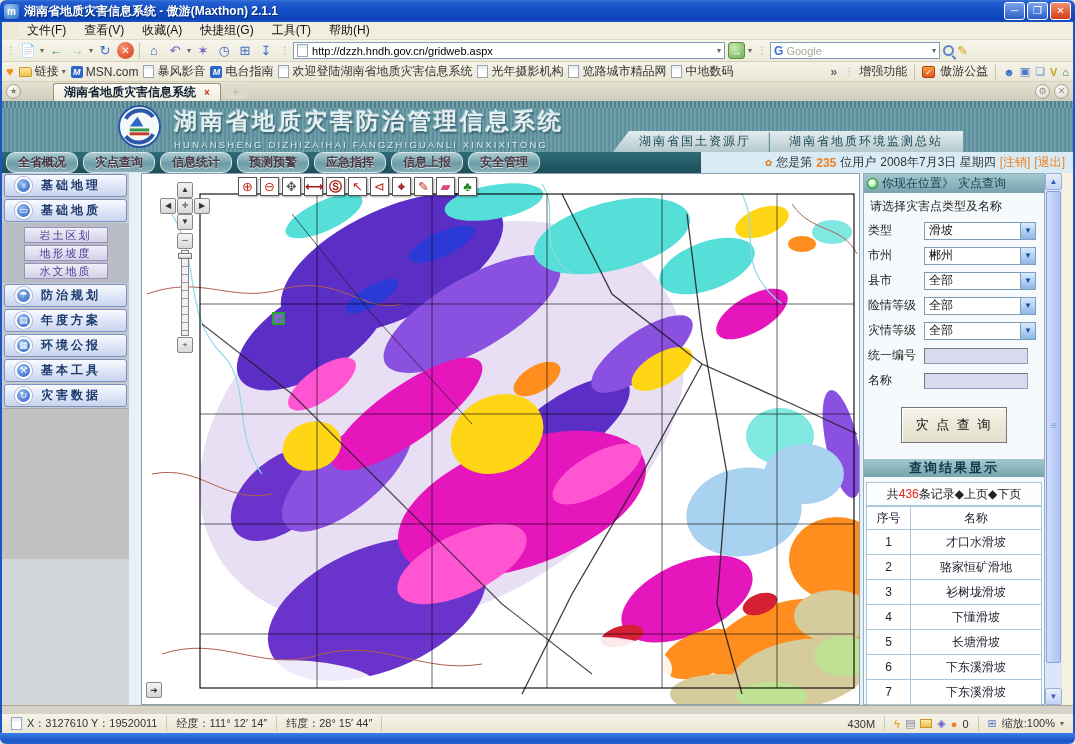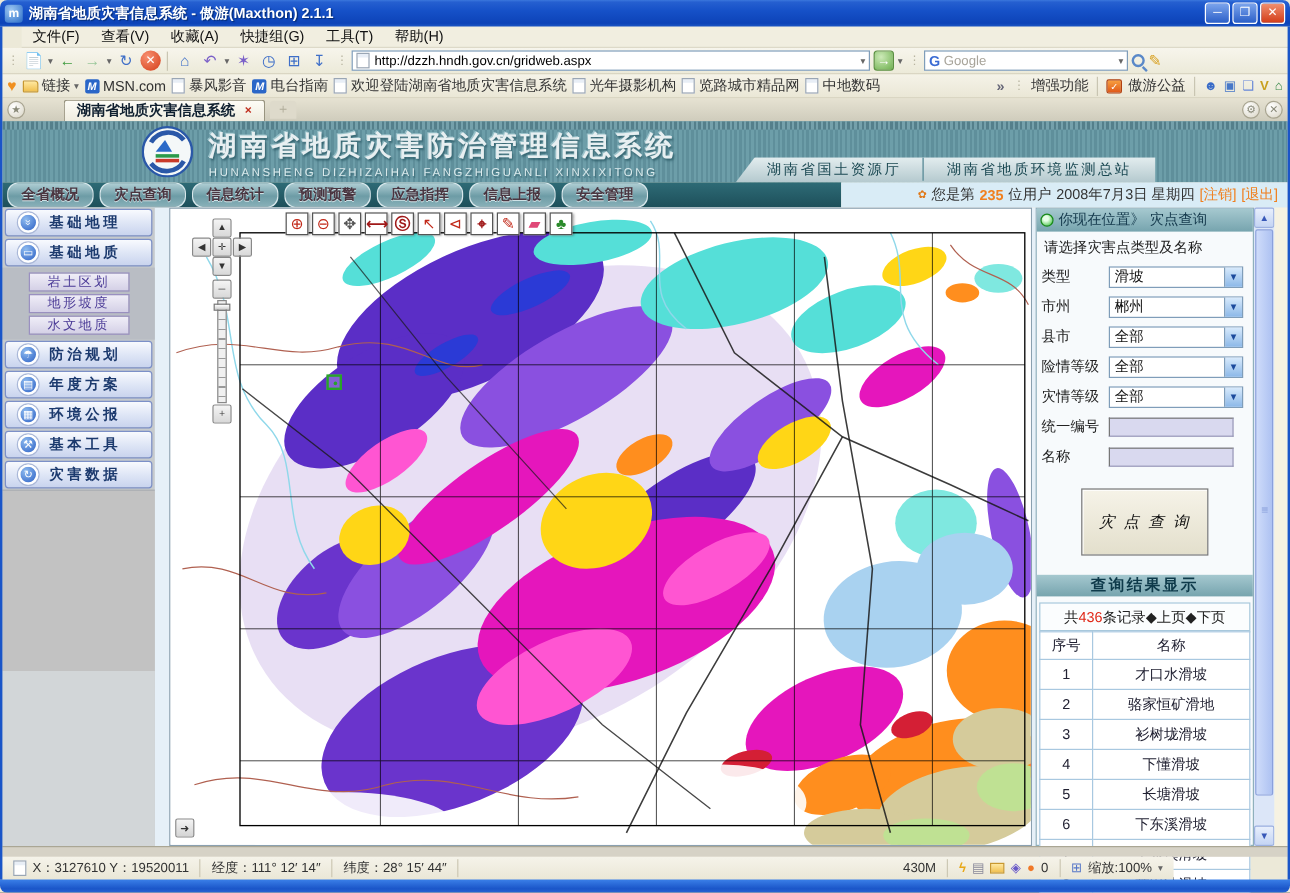--- a/index.html
+++ b/index.html
@@ -138,22 +138,22 @@
   .loc-text{font-weight:normal;color:#14394c;white-space:nowrap;font-size:12px;}
   .q-subtitle{padding:5px 6px 3px 6px;color:#222;}
   .q-row{display:flex;align-items:center;height:25px;padding:0 4px;}
   .q-label{width:56px;color:#222;flex:none;}
   .selbox{flex:1;height:18px;background:#fff;border:1px solid #7f9db9;display:flex;align-items:center;max-width:112px;}
   .sel-val{flex:1;padding-left:4px;color:#111;}
   .sel-btn{width:15px;height:16px;background:linear-gradient(180deg,#d8eafc,#8cb8e8);border-left:1px solid #7f9db9;
     text-align:center;font-size:8px;line-height:15px;color:#1c4a9c;}
   .txtinput{width:104px;height:16px;background:#d9d9ef;border:1px solid #9a9ab8;border-top-color:#777;border-left-color:#777;}
   .q-btn-row{display:flex;justify-content:center;margin-top:14px;}
-  .q-btn{padding:18px 14px;background:linear-gradient(180deg,#f6f3e8,#e3dfcc);border:1px solid #777;
-    box-shadow:inset 1px 1px 0 #fff;font-size:13px;color:#111;letter-spacing:2px;font-style:italic;}
+  .q-btn{padding:8px 14px;background:linear-gradient(180deg,#f6f3e8,#e3dfcc);border:1px solid #777;
+    box-shadow:inset 1px 1px 0 #fff;font-size:13px;color:#111;letter-spacing:2px;}
   .res-header{margin-top:16px;height:18px;background:linear-gradient(180deg,#a5c8cf,#76a4ae);
     text-align:center;font-weight:bold;color:#0e3a4a;font-size:13px;line-height:18px;letter-spacing:2px;}
   .res-count{margin:5px 2px 0 2px;height:24px;border:1px solid #a8c8dc;background:#fbfdfe;
     display:flex;align-items:center;justify-content:center;color:#222;}
   .cnt-red{color:#e02818;}
   .res-table{width:176px;margin:0 2px;border-collapse:collapse;background:#fff;}
   .res-table th,.res-table td{border:1px solid #a8c8e0;font-weight:normal;color:#223;font-size:12px;text-align:center;}
   .res-table th{height:23px;}
   .res-table td{height:25px;}
   .col-idx{width:44px;}
@@ -163,21 +163,21 @@
   .ps-btn{position:absolute;left:0;width:17px;height:17px;background:linear-gradient(180deg,#e8effc,#c4d4f4);
     border:1px solid #9cb0e0;border-radius:2px;text-align:center;font-size:8px;line-height:15px;color:#3858b8;}
   .ps-up{top:0;} .ps-down{bottom:0;}
   .ps-thumb{position:absolute;left:1px;top:18px;width:15px;height:472px;background:linear-gradient(90deg,#cfdcfa,#aec2f2);
     border:1px solid #8aa0dc;border-radius:2px;}
   .ps-thumb::after{content:"≡";position:absolute;left:4px;top:50%;margin-top:-7px;color:#8aa0dc;font-size:10px;}
   .beige{position:absolute;left:1060px;top:0;width:11px;height:532px;background:#f6f2e2;}
 
   
   .graystrip{position:absolute;left:2px;top:705px;width:1071px;height:9px;background:#d6d2c6;border-top:1px solid #aaa694;}
-  .statusbar{position:absolute;left:2px;top:714px;width:976px;height:19px;background:linear-gradient(180deg,#f5f3ea,#eae7d6);
+  .statusbar{position:absolute;left:2px;top:714px;width:1071px;height:19px;background:linear-gradient(180deg,#f5f3ea,#eae7d6);
     display:flex;align-items:center;font-size:11px;color:#333;text-align:right;}
   .sb-cell{display:flex;align-items:center;gap:5px;padding:0 9px;height:15px;border-right:1px solid #ccc8b4;white-space:nowrap;}
   .sb-spacer{flex:1;}
   .sb-ico{font-size:11px;}
   .i-bolt{color:#e8a818;font-weight:bold;} .i-print{color:#889;} .i-diamond{color:#6858c8;} .i-dot{color:#f07828;} .i-win{color:#5878c8;}
   .folder-sm{width:12px;height:9px;background:linear-gradient(180deg,#ffe8a0,#f0c050);border:1px solid #c89830;display:inline-block;}
   .bottomedge{position:absolute;left:0;top:733px;width:1075px;height:11px;
     background:linear-gradient(180deg,#3a7fe8,#1a55c8 70%,#2a66d4);border-radius:0 0 6px 6px;}
 </style>
 </head>

